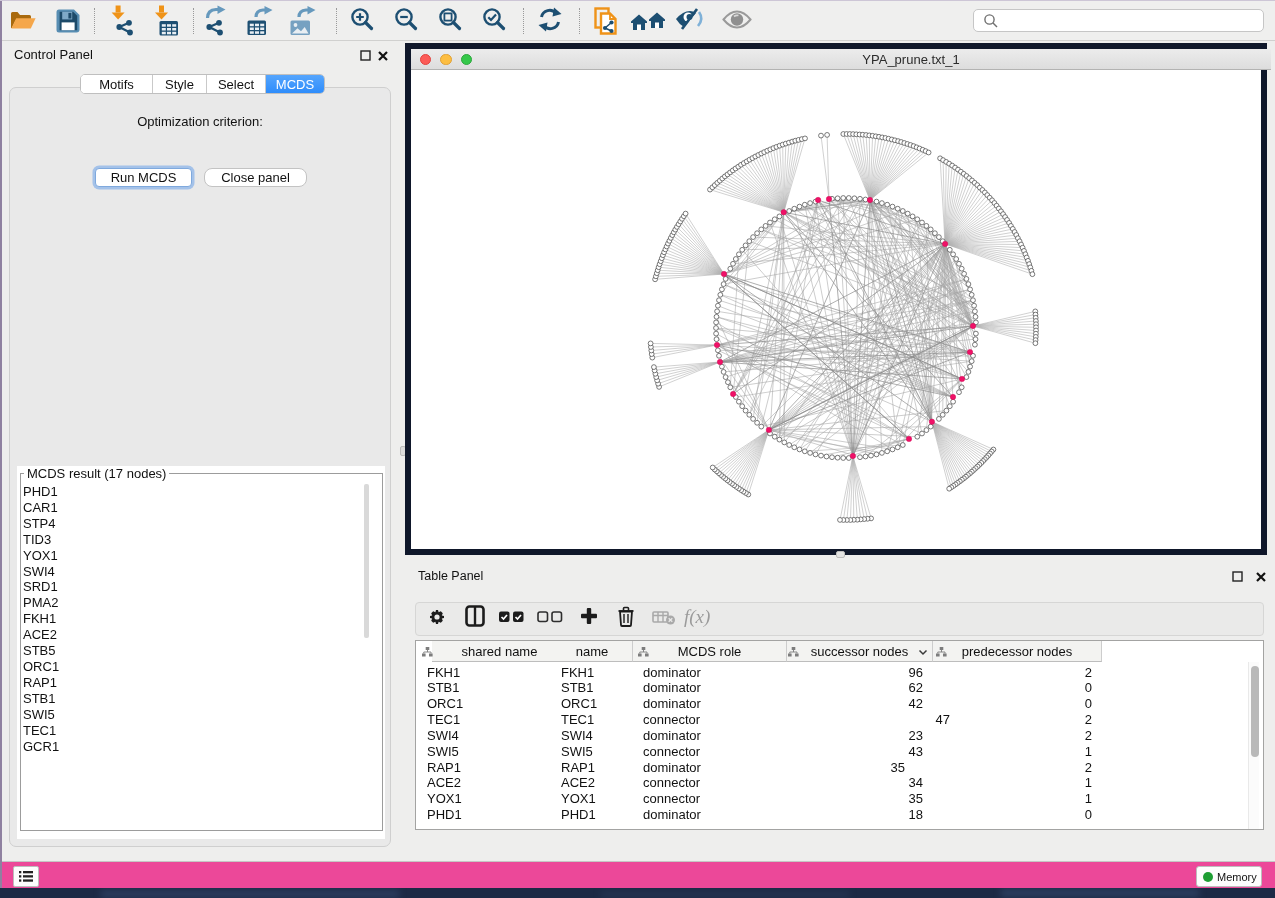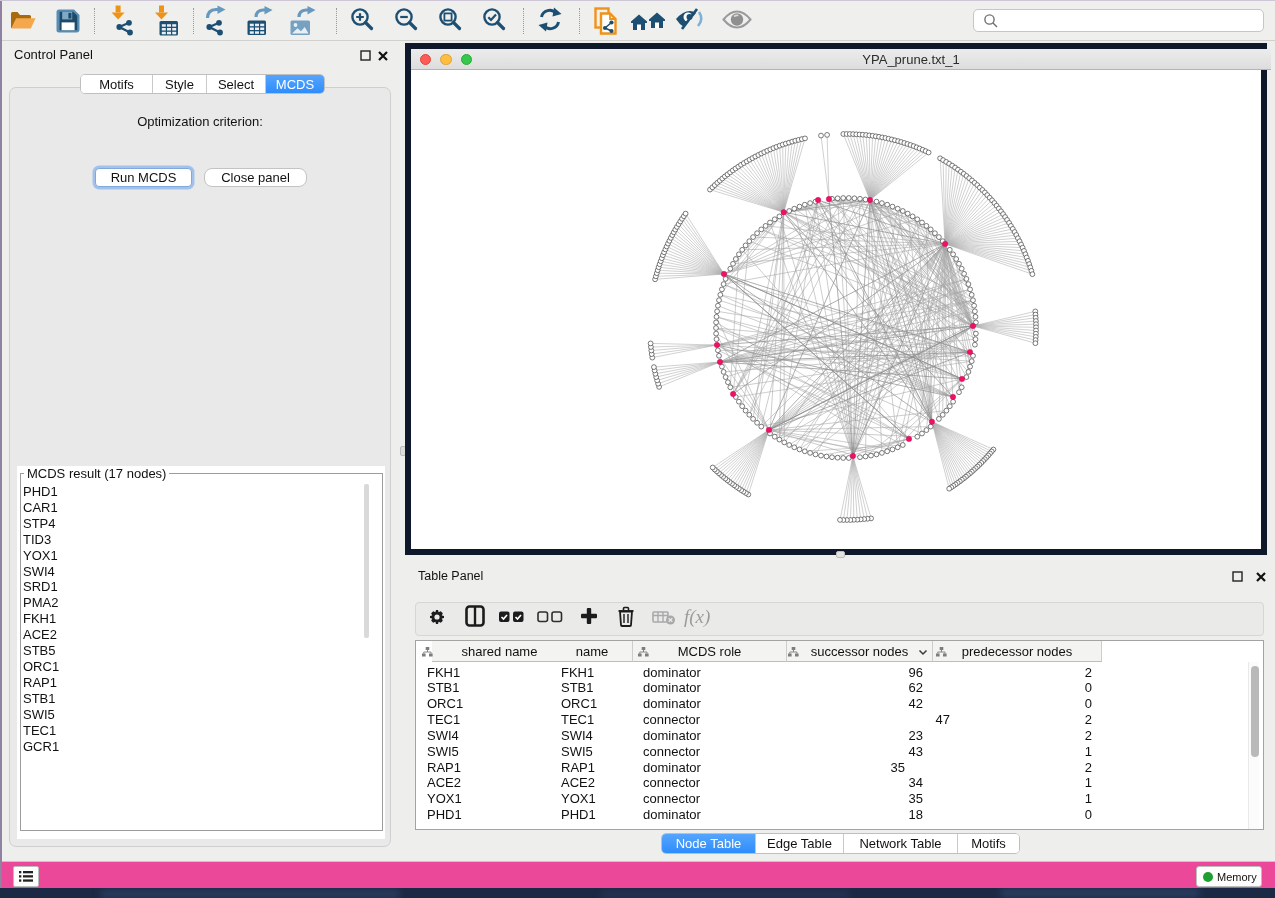--- a/index.html
+++ b/index.html
@@ -751,26 +751,20 @@
 <span class="rc" style="left:11px">PHD1</span>
         <span class="rc" style="left:145px">PHD1</span>
         <span class="rc" style="left:227px">dominator</span>
         <span class="rc num" style="left:447px;width:60px">18</span>
         <span class="rc num" style="left:616px;width:60px">0</span>
       </div>
     <div style="position:absolute;left:832px;top:21px;width:11px;height:167px;background:#fbfbfb;border-left:1px solid #e9e9e9"></div>
       <div style="position:absolute;left:835px;top:25px;width:8px;height:91px;background:#b9b9b9;border-radius:4px"></div>
   </div>
 
-  <div class="abs" style="left:253px;top:273px;width:359px;height:21px;border:1px solid #bfbfbf;border-radius:5px;overflow:hidden;background:#fff">
-    <div class="tabseg blue" style="width:94px;height:21px;line-height:20px">Node Table</div>
-    <div class="tabseg" style="width:88px;height:21px;line-height:20px">Edge Table</div>
-    <div class="tabseg" style="width:114px;height:21px;line-height:20px">Network Table</div>
-    <div class="tabseg" style="width:61px;height:21px;line-height:20px;border-right:none">Motifs</div>
-  </div>
 </div>
 
 <div class="abs" id="statusbar">
   <div class="abs" style="left:13px;top:4px;width:26px;height:21px;background:#fdfdfd;border:1px solid #bdbdbd;border-radius:2px">
     <svg width="24" height="19" viewBox="0 0 24 19">
         <g fill="#222">
           <rect x="5" y="4" width="2.3" height="2.3"></rect>
           <rect x="9" y="4" width="10" height="2.3"></rect>
           <rect x="5" y="8.2" width="2.3" height="2.3"></rect>
           <rect x="9" y="8.2" width="10" height="2.3"></rect>

